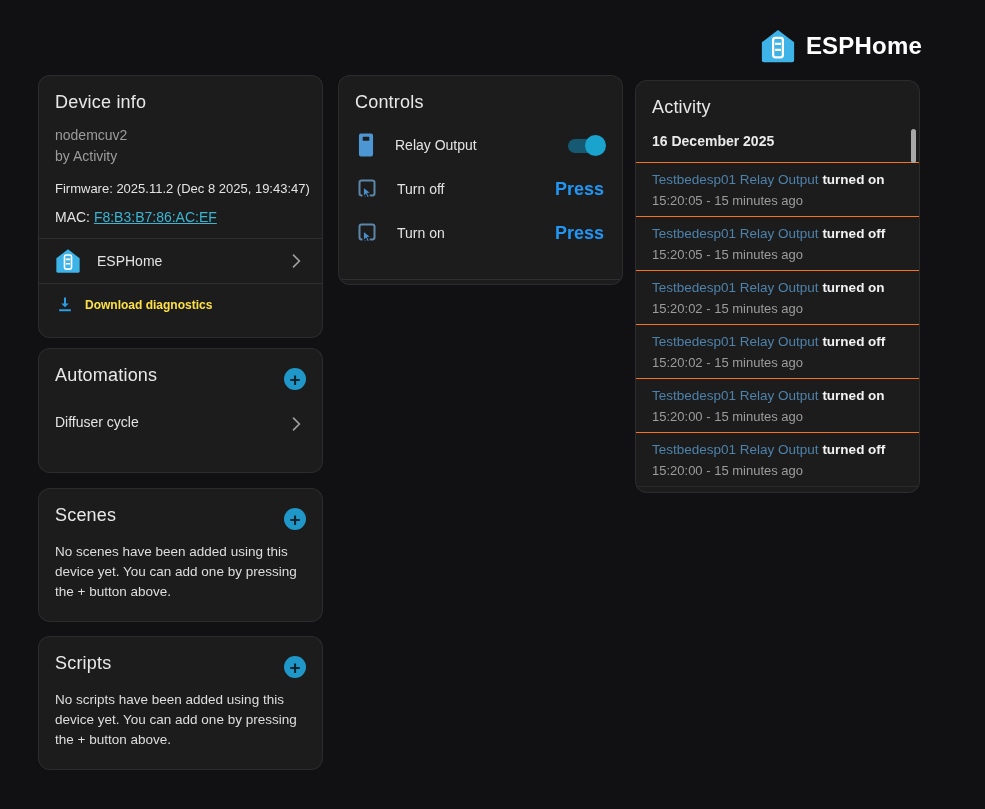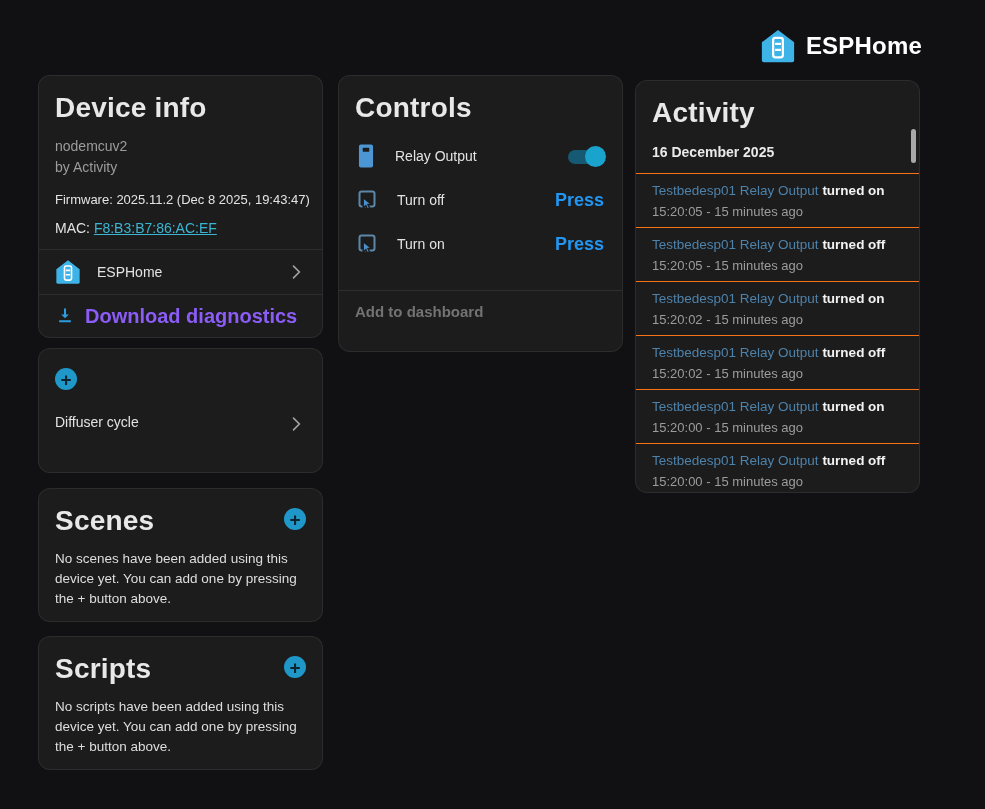--- a/index.html
+++ b/index.html
@@ -5,40 +5,40 @@
   html,body{margin:0;padding:0;background:#111113;font-family:"Liberation Sans","DejaVu Sans",sans-serif;}
   .page{position:relative;width:985px;height:809px;background:#111113;overflow:hidden;}
 
   
   .brand{position:absolute;top:28px;right:63px;display:flex;align-items:center;gap:10px;}
   .brand .brand-text{color:#ffffff;font-size:24px;font-weight:700;letter-spacing:.2px;}
 
   
   .card{position:absolute;background:#1c1c1d;border:1px solid rgba(255,255,255,.07);border-radius:12px;box-sizing:border-box;overflow:hidden;}
   #card-device{left:38px;top:75px;width:285px;height:263px;}
-  #card-controls{left:338px;top:75px;width:285px;height:277px;}
+  #card-controls{left:338px;top:75px;width:285px;height:210px;}
   #card-activity{left:635px;top:80px;width:285px;height:413px;}
   #card-automations{left:38px;top:348px;width:285px;height:125px;}
   #card-scenes{left:38px;top:488px;width:285px;height:134px;}
   #card-scripts{left:38px;top:636px;width:285px;height:134px;}
 
-  .card-title{margin:0;padding:16px 16px 0;font-size:28px;font-weight:700;color:#e8e8e8;letter-spacing:.2px;}
+  .card-title{margin:0;padding:16px 16px 0;font-size:18px;font-weight:400;color:#e8e8e8;letter-spacing:.2px;}
   .divider{border-top:1px solid #2e2e2e;margin:0;}
 
   
   .di-body{padding:12px 16px 0;}
   .secondary{color:#9c9c9c;font-size:14px;line-height:21px;}
   .firmware{margin-top:12px;color:#e3e3e3;font-size:13px;line-height:20px;white-space:nowrap;}
   .mac{margin-top:8px;color:#e3e3e3;font-size:14px;line-height:20px;}
   .mac a{color:#3cb5d2;text-decoration:underline;cursor:pointer;}
   .di-div{margin-top:11px;}
   .info-row{display:flex;align-items:center;padding:0 16px;height:44px;cursor:pointer;}
   .info-row .row-label{flex:1;margin-left:16px;color:#e3e3e3;font-size:14px;}
   .dl-row{display:flex;align-items:center;gap:10px;padding:0 16px;height:42px;cursor:pointer;}
-  .dl-row span{color:#8b5cf6;font-size:20px;font-weight:700;}
+  .dl-row span{color:#fde047;font-size:12px;font-weight:700;}
 
   
   .ctl-rows{padding:10px 0 24px;}
   .ctl-row{display:flex;align-items:center;height:44px;padding:0 16px;}
   .ctl-row .ctl-label{flex:1;margin-left:18px;color:#e3e3e3;font-size:14px;}
   .press{color:#2196f3;font-size:18px;font-weight:700;cursor:pointer;padding:4px 2px;}
   .toggle{position:relative;width:40px;height:21px;cursor:pointer;}
   .toggle .track{position:absolute;left:2px;top:4px;width:36px;height:14px;border-radius:7px;background:#155a72;}
   .toggle .knob{position:absolute;right:0;top:0;width:21px;height:21px;border-radius:50%;background:#1aa3cd;}
   .card-footer{display:flex;align-items:center;padding:0 16px;height:40px;}
@@ -208,20 +208,21 @@
         <span class="evt-action">turned off</span>
       </div>
       <div class="evt-time">15:20:00 - 15 minutes ago</div>
     </div>
 
     <div class="scroll-thumb"></div>
   </section>
 
   <section class="card" id="card-automations">
     <div class="head-row">
+      <h2 class="card-title">Automations</h2>
       <span class="plus-btn">+</span>
     </div>
     <div class="list-item">
       <span class="item-label">Diffuser cycle</span>
       <span class="icon">
         <svg width="20" height="20" viewBox="0 0 24 24">
             <path d="M9 5l7 7-7 7" stroke="#9e9e9e" stroke-width="2" fill="none" stroke-linecap="round"></path>
           </svg>
       </span>
     </div>

